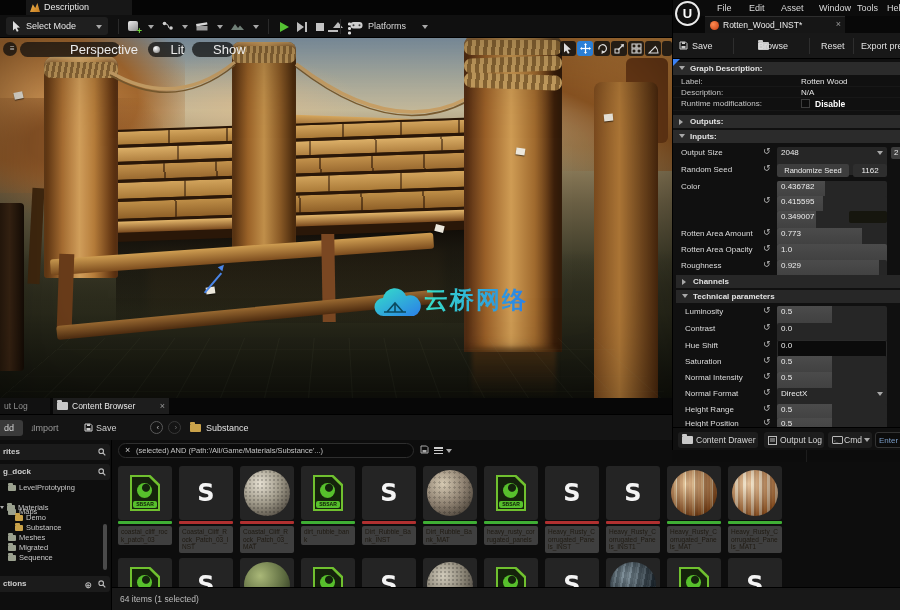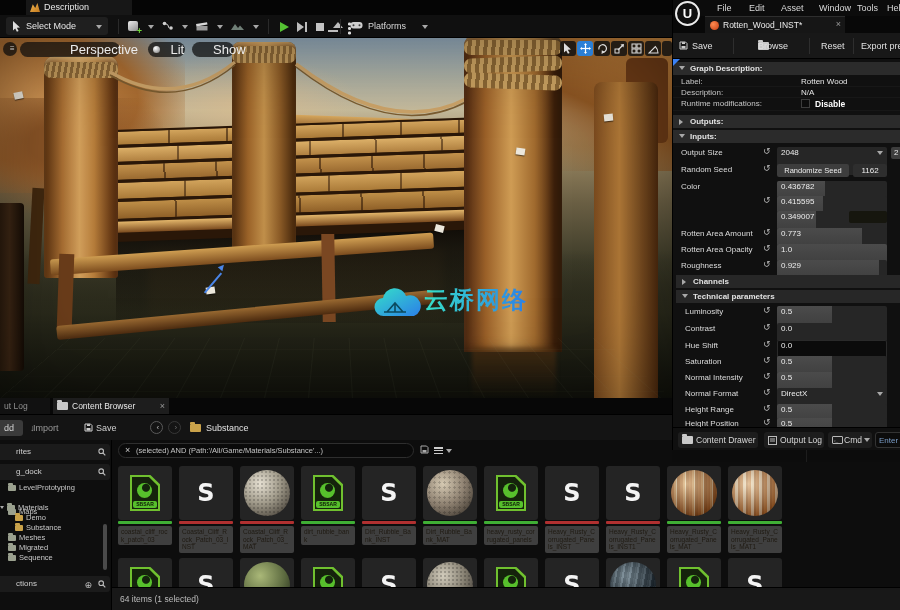--- a/index.html
+++ b/index.html
@@ -154,21 +154,21 @@
   .bptab1{left:0;top:0;width:50px;height:16px;background:#111;color:#8e8e8e;font-size:8.5px;line-height:16px;padding-left:4px;}
   .bptab2{left:53px;top:0;width:116px;height:16px;background:#1d1d1d;color:#e8e8e8;font-size:8.5px;line-height:16px;}
   .bptab2 .fold{left:4px;top:4px;}
   .bptab2 .tl{position:absolute;left:19px;}
   .bptab2 .x{position:absolute;right:4px;top:0;color:#9a9a9a;font-size:9px;}
   .bptb{left:0;top:16px;width:900px;height:26px;background:#141414;border-top:1px solid #000;}
   .addbtn{left:0;top:5px;width:23px;height:16px;background:#3a3a3a;border-radius:0 3px 3px 0;color:#d4d4d4;font-size:9px;line-height:16px;padding-left:4px;}
   .bpt{top:5px;height:16px;font-size:9px;color:#cfcfcf;line-height:16px;}
   .navc{top:6px;width:13px;height:13px;border:1px solid #5a5a5a;border-radius:50%;color:#bdbdbd;font-size:8px;line-height:11px;text-align:center;}
   .srcpanel{left:0;top:42px;width:112px;height:170px;background:#0e0e0e;border-right:1px solid #000;}
-  .srcbox{left:0;height:16px;background:#1b1b1b;border-radius:0 3px 3px 0;font-size:8px;color:#cfcfcf;line-height:16px;padding-left:16px;width:110px;}
+  .srcbox{left:0;height:16px;background:#1b1b1b;border-radius:0 3px 3px 0;font-size:8px;color:#cfcfcf;line-height:16px;padding-left:3px;width:110px;font-weight:bold;}
   .srcbox svg{position:absolute;right:4px;top:4px;}
   .plus{position:absolute;right:18px;top:1px;color:#bdbdbd;font-size:9px;}
   .trow{left:0;width:108px;height:9.5px;font-size:7.5px;color:#c8c8c8;line-height:9.5px;}
   .trow .fold{width:8px;height:6px;top:1.5px;}
   .trow .nm{position:absolute;top:0;}
   .trow .cv{position:absolute;top:3px;border-left-width:2.5px;border-right-width:2.5px;border-top-width:3.5px;}
   .scrollbar{left:103px;top:84px;width:4px;height:46px;background:#4a4a4a;border-radius:2px;}
   .searchrow{left:112px;top:42px;width:560px;height:22px;background:#0d0d0d;}
   .searchbox{left:6px;top:3px;width:296px;height:15px;background:#0a0a0a;border:1px solid #2e2e2e;border-radius:8px;line-height:13px;}
   .searchbox .x{position:absolute;left:6px;top:0;color:#c8c8c8;font-size:9px;}

